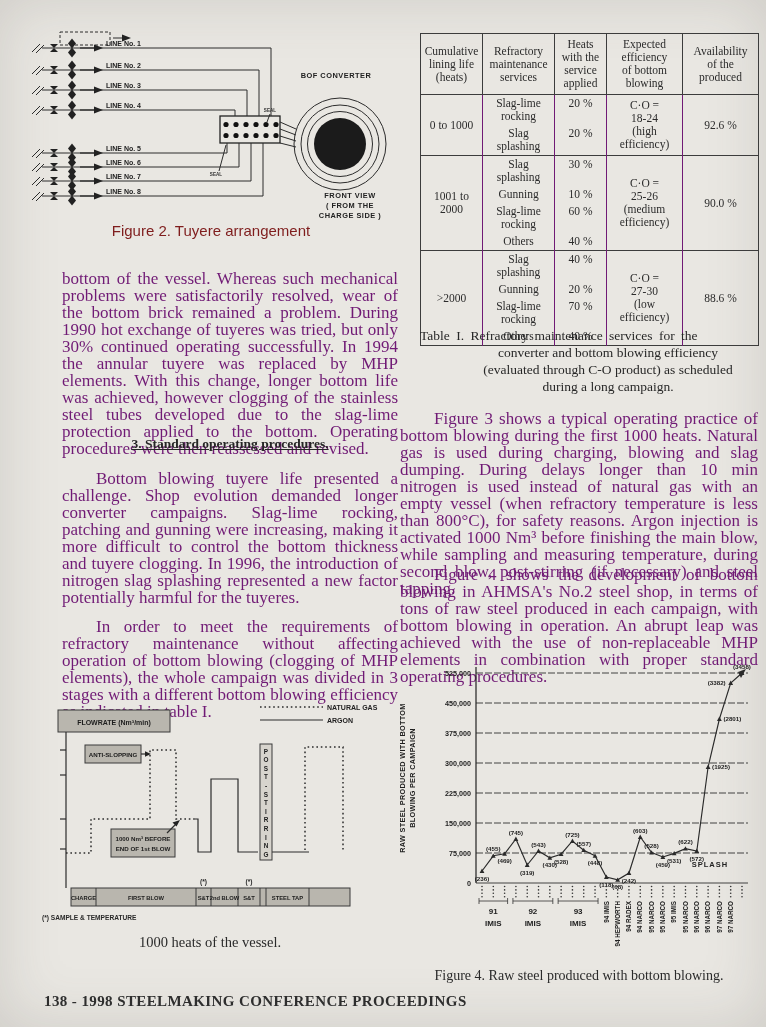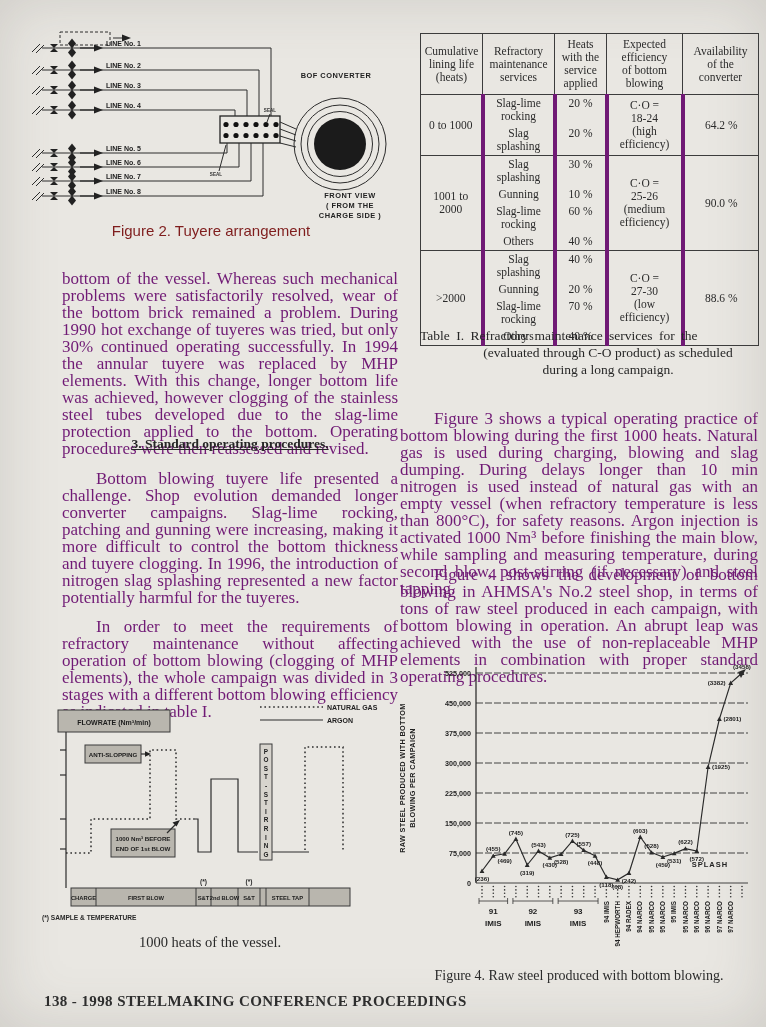--- a/index.html
+++ b/index.html
@@ -12,21 +12,21 @@
   .body-text{font-size:17px;line-height:17px;text-align:justify;color:#701a75;}
   .indent{text-indent:34px;}
   .sec-heading{font-weight:bold;text-decoration:underline;text-align:center;font-size:13.5px;}
   .fig-caption{font-size:14.5px;text-align:center;color:#2a2a2a;line-height:19px;}
   .fig2-caption{font-family:"Liberation Sans",sans-serif;font-size:15px;color:#7f1d1d;}
   .tbl{border-collapse:collapse;border:1.5px solid #3c3c3c;table-layout:fixed;
        font-size:11.5px;line-height:13px;text-align:center;color:#2b2b2b;}
   .tbl th{font-weight:normal;white-space:pre-line;vertical-align:middle;padding:4px 2px;border-bottom:1px solid #3c3c3c;}
   .tbl th + th{border-left:1px solid #3c3c3c;}
   .tbl td{padding:2px 2px;white-space:pre-line;}
-  .c-srv,.c-pct,.c-eff,.c-avail{border-left:4px solid #701a75;}
+  .c-srv,.c-pct,.c-eff,.c-avail{border-left:1px solid #701a75;}
   .c-life,.c-eff,.c-avail{vertical-align:middle;}
   .c-srv,.c-pct{vertical-align:top;}
   tr.gs td{border-top:1px solid #3c3c3c;}
   .tbl-caption{font-size:13.5px;line-height:17px;color:#272727;}
   .tbl-caption .cap-rest{padding-left:52px;text-align:center;}
   .cap-first{word-spacing:3px;}
   .footer{font-size:15px;font-weight:600;letter-spacing:.4px;color:#2e2e2e;}
   
   .f2lab{font:700 7px "Liberation Sans",sans-serif;fill:#222;}
   .f2big{font:700 7.4px "Liberation Sans",sans-serif;fill:#222;letter-spacing:.5px;}
@@ -200,32 +200,32 @@
       <th>Heats
 with the
 service
 applied</th>
       <th>Expected
 efficiency
 of bottom
 blowing</th>
       <th>Availability
 of the
-converter</th>
+produced</th>
     </tr>
     <tr class="gs">
       <td class="c-life" rowspan="2">0 to 1000</td>
       <td class="c-srv">Slag-lime
 rocking</td>
       <td class="c-pct">20 %</td>
       <td class="c-eff" rowspan="2">C·O =
 18-24
 (high
 efficiency)</td>
-      <td class="c-avail" rowspan="2">64.2 %</td>
+      <td class="c-avail" rowspan="2">92.6 %</td>
     </tr>
     <tr>
       <td class="c-srv">Slag
 splashing</td>
       <td class="c-pct">20 %</td>
     </tr>
     <tr class="gs">
       <td class="c-life" rowspan="4">1001 to
 2000</td>
       <td class="c-srv">Slag
@@ -277,20 +277,21 @@
   </tbody>
     </table>
 
   <div class="abs body-text" style="left:62px;top:270px;width:336px;">bottom of the vessel. Whereas such mechanical problems were satisfactorily resolved, wear of the bottom brick remained a problem. During 1990 hot exchange of tuyeres was tried, but only 30% continued operating successfully. In 1994 the annular tuyere was replaced by MHP elements. With this change, longer bottom life was achieved, however clogging of the stainless steel tubes developed due to the slag-lime protection applied to the bottom. Operating procedures were then reassessed and revised.</div>
   <div class="abs sec-heading" style="left:62px;top:436px;width:336px;">3. Standard operating procedures.</div>
   <div class="abs body-text indent" style="left:62px;top:470px;width:336px;">Bottom blowing tuyere life presented a challenge. Shop evolution demanded longer converter campaigns. Slag-lime rocking, patching and gunning were increasing, making it more difficult to control the bottom thickness and tuyere clogging. In 1996, the introduction of nitrogen slag splashing represented a new factor potentially harmful for the tuyeres.</div>
   <div class="abs body-text indent" style="left:62px;top:590px;width:336px;margin-top:28px;">In order to meet the requirements of refractory maintenance without affecting operation of bottom blowing (clogging of MHP elements), the whole campaign was divided in 3 stages with a different bottom blowing efficiency as indicated in table I.</div>
 
   <div class="abs tbl-caption" style="left:420px;top:327px;width:324px;">
     <div class="cap-first">Table I.  Refractory  maintenance  services  for  the</div>
+    <div class="cap-rest">converter and bottom blowing efficiency</div>
     <div class="cap-rest">(evaluated through C-O product) as scheduled</div>
     <div class="cap-rest">during a long campaign.</div>
   </div>
   <div class="abs body-text indent" style="left:400px;top:410px;width:358px;">Figure 3 shows a typical operating practice of bottom blowing during the first 1000 heats. Natural gas is used during charging, blowing and slag dumping. During delays longer than 10 min nitrogen is used instead of natural gas with an empty vessel (when refractory temperature is less than 800°C), for safety reasons. Argon injection is activated 1000 Nm³ before finishing the main blow, while sampling and measuring temperature, during second blow, post-stirring (if necessary) and steel tapping.</div>
   <div class="abs body-text indent" style="left:400px;top:566px;width:358px;">Figure 4 shows the development of bottom blowing in AHMSA's No.2 steel shop, in terms of tons of raw steel produced in each campaign, with bottom blowing in operation. An abrupt leap was achieved with the use of non-replaceable MHP elements in combination with proper standard operating procedures.</div>
 
   <svg id="fig3-svg" class="abs" style="left:28px;top:692px;" width="368" height="238" viewBox="0 0 368 238">
 
     <line x1="232" y1="15" x2="295" y2="15" class="dotline"></line>
     <text x="299" y="18" class="f3leg">NATURAL GAS</text>

